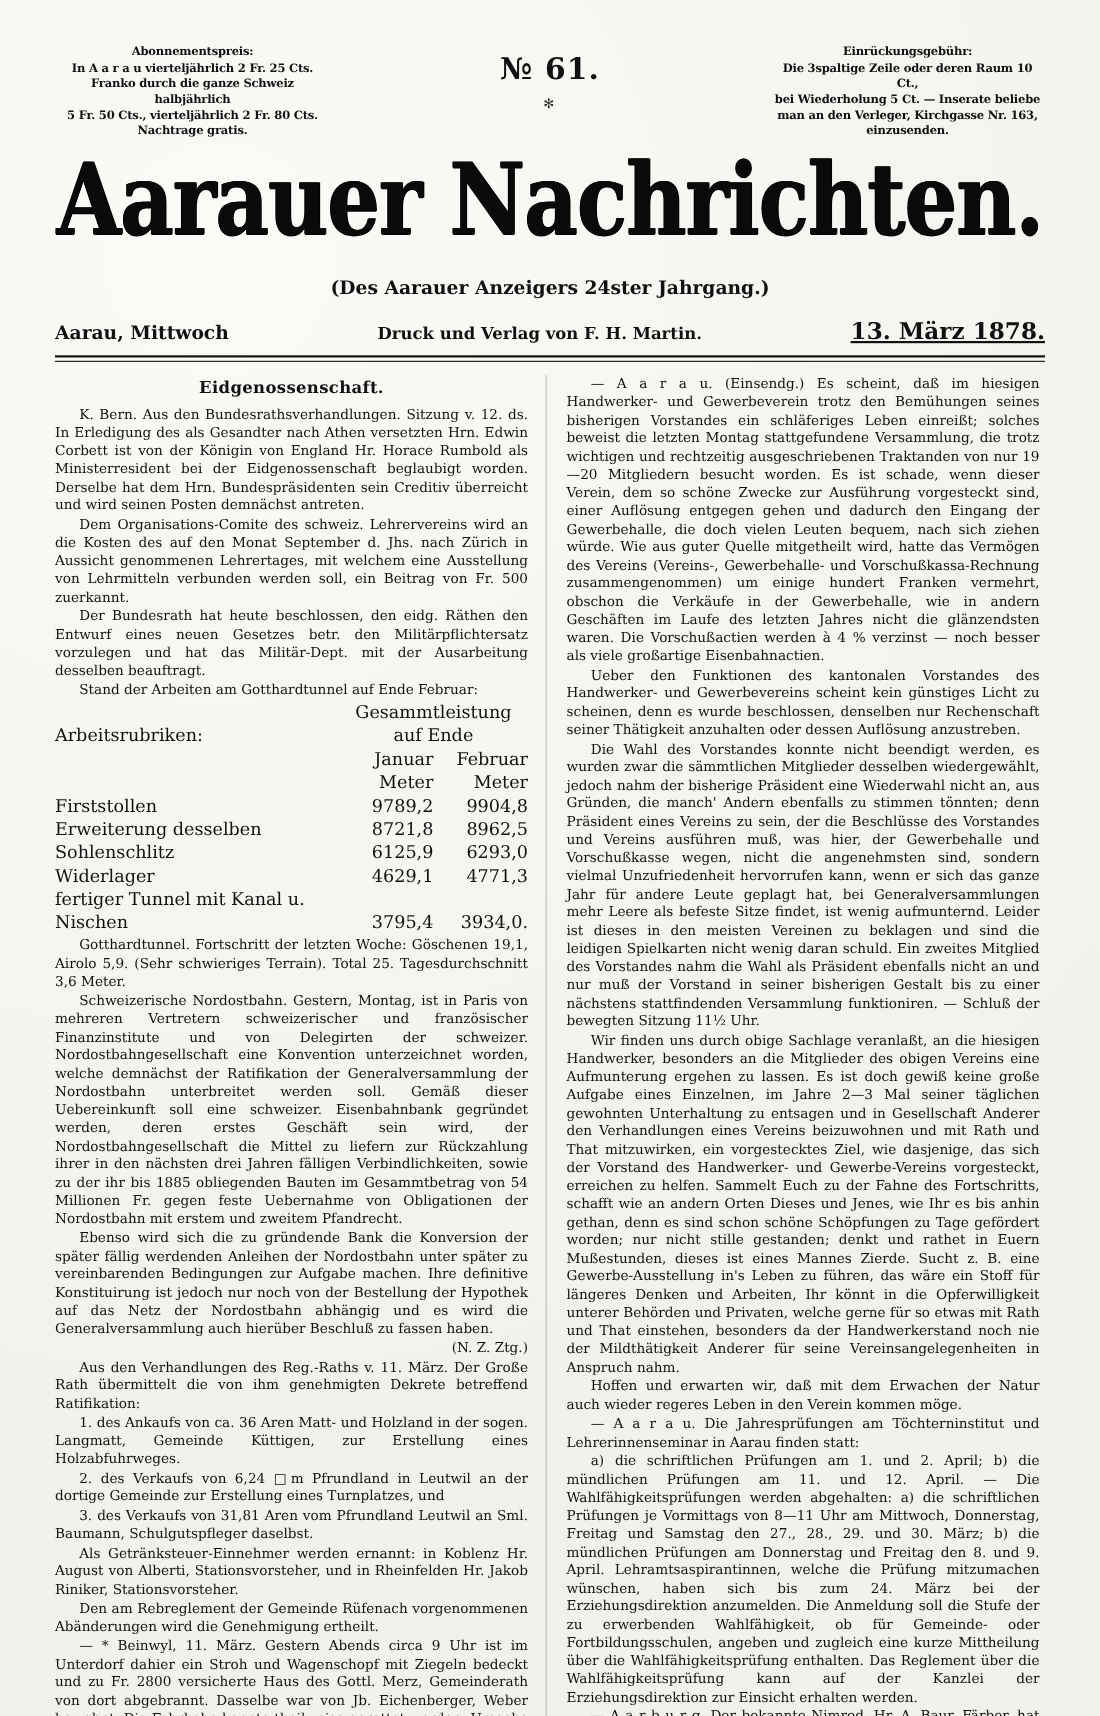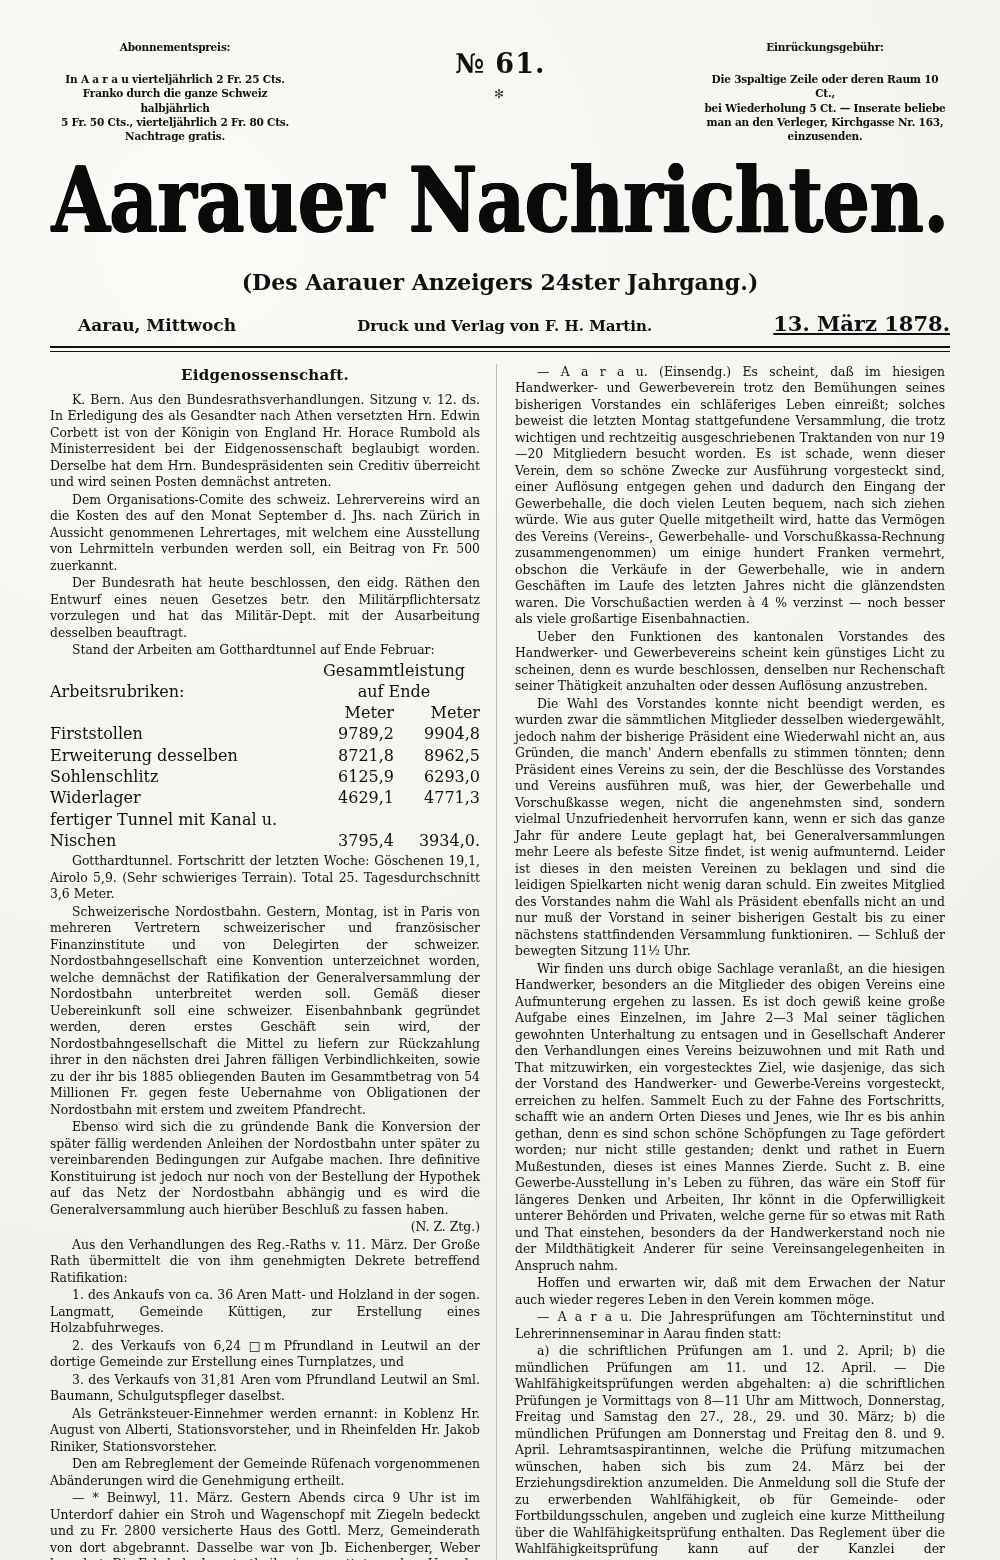--- a/index.html
+++ b/index.html
@@ -27,21 +27,21 @@
   }
   .subs, .ads{
     width:250px;
     font-size:10.5px;
     line-height:1.35;
     font-weight:bold;
     letter-spacing:-0.2px;
   }
   .subs{text-align:center;}
   .ads{text-align:center;}
-  .subs .ttl,.ads .ttl{display:block;margin-bottom:18px;}
+  .subs .ttl,.ads .ttl{display:block;margin-bottom:1px;}
   .issue{
     flex:1;
     text-align:center;
     padding-top:8px;
   }
   .issue .num{
     font-family:"DejaVu Serif", serif;
     font-size:27px;
     font-weight:bold;
     letter-spacing:1px;
@@ -62,32 +62,32 @@
     line-height:1.05;
     transform:scaleY(1.22) scaleX(1.02);
     transform-origin:center top;
     text-shadow:0.6px 0 0 #000, -0.6px 0 0 #000, 0 0.4px 0 #000;
     color:#0a0a0a;
   }
   .subtitle{
     text-align:center;
     margin-top:38px;
     font-family:"DejaVu Serif", serif;
-    font-size:22px;
+    font-size:17px;
     font-weight:bold;
   }
   .dateline{
     display:flex;
     justify-content:space-between;
     align-items:baseline;
     margin-top:16px;
     font-family:"DejaVu Serif", serif;
     font-weight:bold;
   }
-  .dateline .place{font-size:17px;margin-left:28px;}
+  .dateline .place{font-size:17px;}
   .dateline .imprint{font-size:15px;}
   .dateline .date{font-size:21px;text-decoration:underline;}
   .rule{
     margin-top:10px;
     border-top:2px solid #111;
     border-bottom:1px solid #111;
     height:3px;
   }
   .columns{
     display:flex;
@@ -178,20 +178,25 @@
       <p>Dem Organisations-Comite des schweiz. Lehrervereins wird an die Kosten des auf den Monat September d. Jhs. nach Zürich in Aussicht genommenen Lehrertages, mit welchem eine Ausstellung von Lehrmitteln verbunden werden soll, ein Beitrag von Fr. 500 zuerkannt.</p>
       <p>Der Bundesrath hat heute beschlossen, den eidg. Räthen den Entwurf eines neuen Gesetzes betr. den Militärpflichtersatz vorzulegen und hat das Militär-Dept. mit der Ausarbeitung desselben beauftragt.</p>
 
       <p>Stand der Arbeiten am Gotthardtunnel auf Ende Februar:</p>
 
       <table class="gotth">
         <tbody>
             <tr>
           <td class="lbl">Arbeitsrubriken:</td>
           <td class="thead-c" colspan="2">Gesammtleistung auf Ende</td>
+        </tr>
+        <tr>
+          <td class="lbl"></td>
+          <td class="num">Januar</td>
+          <td class="num">Februar</td>
         </tr>
         <tr>
           <td class="lbl"></td>
           <td class="num">Meter</td>
           <td class="num">Meter</td>
         </tr>
         <tr>
           <td class="lbl">Firststollen</td>
           <td class="num">9789,2</td>
           <td class="num">9904,8</td>

